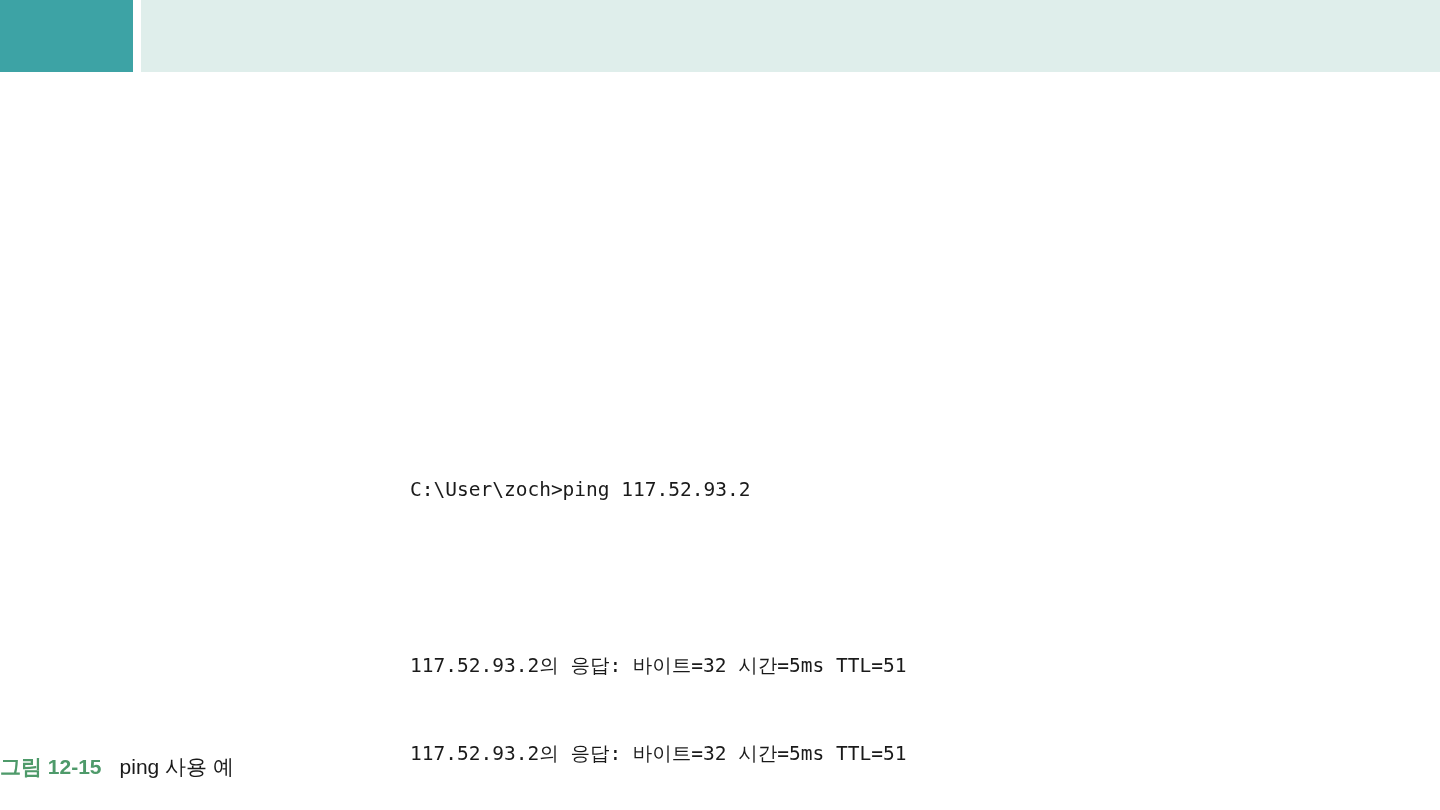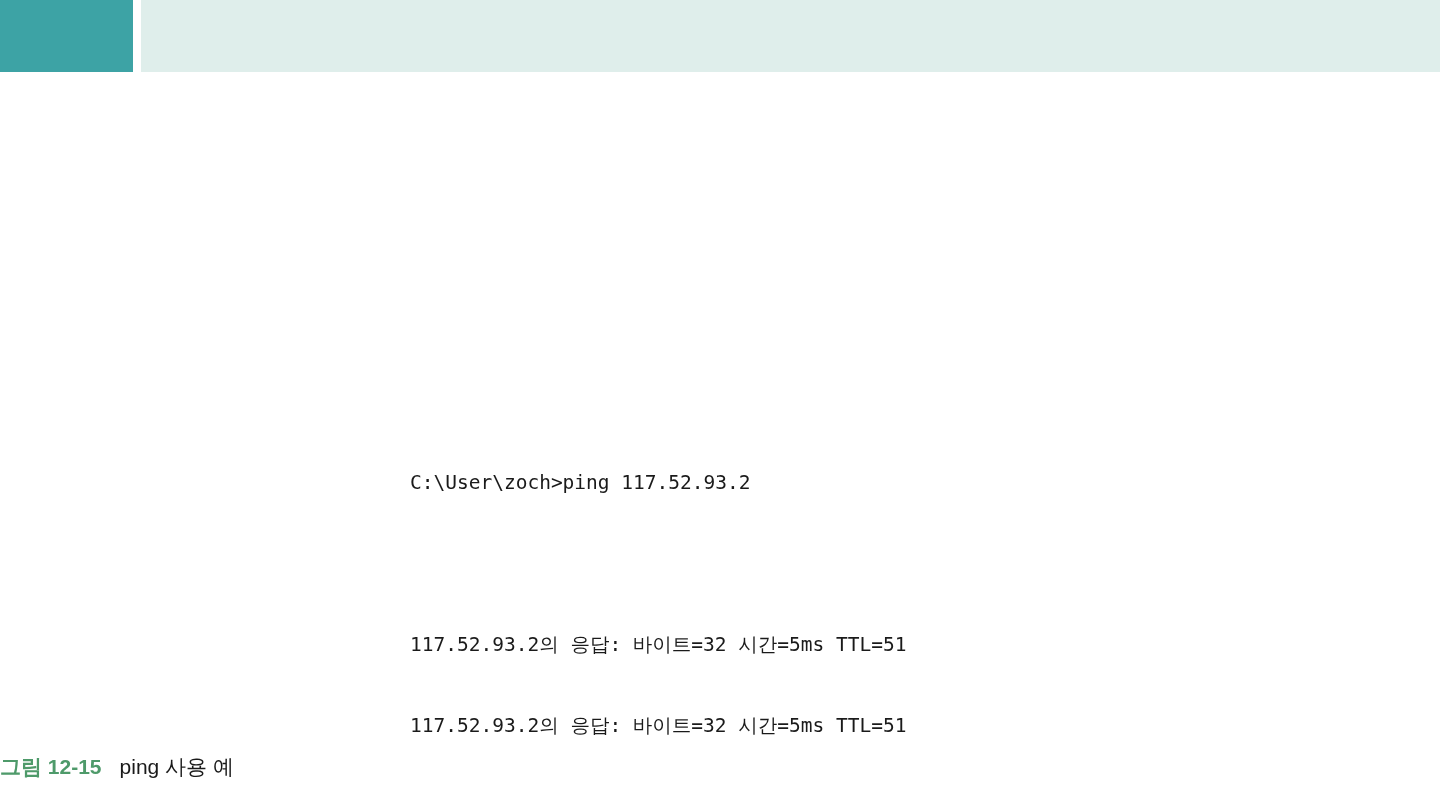--- a/index.html
+++ b/index.html
@@ -51,20 +51,21 @@
     width: 660px;
     font-family: "DejaVu Sans Mono", "Liberation Mono", monospace;
     font-size: 19.5px;
     line-height: 27px;
     color: #1a1a1a;
     white-space: pre;
     letter-spacing: 0px;
   }
   .console-line {
     min-height: 27px;
+    margin-top: 7px;
   }
   .console-line.blank {
     height: 27px;
   }
   
   .caption {
     position: absolute;
     left: 0;
     top: 753px;
     width: 1256px;

